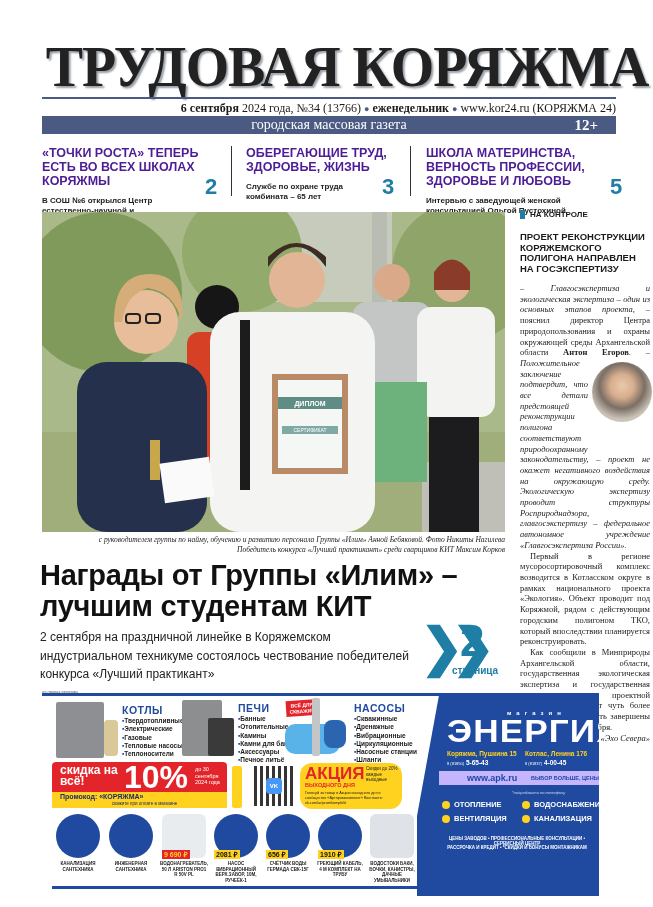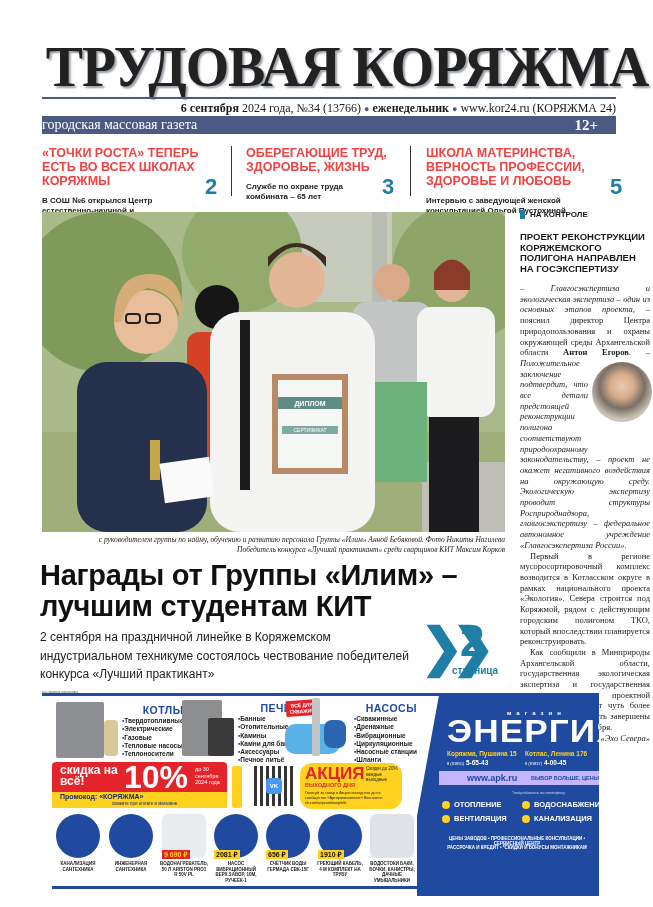--- a/index.html
+++ b/index.html
@@ -6,26 +6,26 @@
     body { width: 653px; height: 907px; background: #ffffff; position: relative; overflow: hidden; font-family: "Liberation Sans", sans-serif; color: #1a1a1a; }
     .abs { position: absolute; }
 
     
     .masthead { left: 40px; top: 36px; width: 578px; height: 62px; text-align: center; font-family: "Liberation Serif", serif; font-weight: bold; font-size: 57px; letter-spacing: -1px; color: #222; text-shadow: 2px 2px 2px #9aa0a8; line-height: 62px; transform: scaleX(0.98); white-space: nowrap; }
     .rule-top { left: 42px; top: 97px; width: 574px; height: 2px; background: #4a5a82; }
     .dateline { left: 42px; top: 100px; width: 574px; height: 16px; text-align: right; font-family: "Liberation Serif", serif; font-size: 12px; white-space: nowrap; line-height: 16px; }
     .dateline b { font-weight: bold; }
     .dateline .dot { color: #4a5a82; font-size: 9px; }
     .banner { left: 42px; top: 116px; width: 574px; height: 18px; background: #4a5a82; color: #fff; font-family: "Liberation Serif", serif; }
-    .banner .mid { position: absolute; left: 0; right: 0; top: 0; font-size: 14px; line-height: 18px; }
+    .banner .mid { position: absolute; left: 0; right: 0; top: 0; text-align: center; font-size: 14px; line-height: 18px; }
     .banner .age { position: absolute; right: 18px; top: 0; font-weight: bold; font-size: 15px; line-height: 18px; }
 
     
     .teaser { top: 146px; height: 52px; }
-    .teaser .h { font-weight: bold; font-size: 12.5px; line-height: 14px; color: #ef4444; text-transform: uppercase; }
+    .teaser .h { font-weight: bold; font-size: 12.5px; line-height: 14px; color: #4c1d95; text-transform: uppercase; }
     .teaser .s { font-weight: bold; font-size: 8px; line-height: 10px; margin-top: 8px; color: #222; }
     .teaser .num { position: absolute; font-weight: bold; font-size: 22px; color: #1f7ea6; line-height: 22px; }
     .vsep { width: 1px; background: #333; top: 146px; height: 50px; }
 
     
     .photo { left: 42px; top: 212px; width: 463px; height: 320px; overflow: hidden; background: linear-gradient(180deg,#aab98b 0%,#8ea86b 40%,#c9cfa8 70%,#b5b89c 100%); }
     .caption { left: 42px; top: 535px; width: 463px; text-align: right; font-family: "Liberation Serif", serif; font-style: italic; font-size: 7.5px; line-height: 10px; color: #222; }
 
     
     .headline { left: 40px; top: 560px; width: 470px; font-weight: bold; font-size: 29px; line-height: 31px; color: #111; letter-spacing: -0.3px; }
@@ -44,21 +44,21 @@
     .side .body i { font-style: italic; }
     .side .src { text-align: right; font-style: italic; }
     .portrait { float: right; width: 60px; height: 60px; border-radius: 50%; background: radial-gradient(circle at 50% 40%, #e9c9ad 0%, #d8ae8d 25%, #7b6f65 48%, #c8c1b6 70%, #dcd8d2 100%); margin: 2px -2px 2px 4px; shape-outside: circle(50%); }
 
     
     .ad-note { left: 42px; top: 689px; font-size: 4px; color: #555; }
     .ad-topline { left: 42px; top: 693px; width: 557px; height: 3px; background: #1f4aa0; }
     .ad { left: 42px; top: 696px; width: 557px; height: 200px; background: #fff; overflow: hidden; }
     .ad .blue { position: absolute; left: 375px; top: 0; width: 182px; height: 200px; background: #1f4aa0; clip-path: polygon(12% 0, 100% 0, 100% 100%, 0 100%, 0 60%); }
     .cat { position: absolute; }
-    .cat .ct { font-weight: bold; font-size: 10.5px; color: #1f4aa0; letter-spacing: 0.5px; text-align: right; }
+    .cat .ct { font-weight: bold; font-size: 10.5px; color: #1f4aa0; letter-spacing: 0.5px; }
     .cat ul { list-style: none; font-weight: bold; font-size: 6.5px; line-height: 8.3px; margin-top: 1px; }
     .cat ul li::before { content: "\25AA "; color: #1f4aa0; }
     .prod { position: absolute; background: #6c6f73; border-radius: 2px; }
     .promo { position: absolute; left: 10px; top: 66px; width: 175px; height: 47px; }
     .promo .red { position: absolute; left: 0; top: 0; width: 175px; height: 34px; background: #e3252b; border-radius: 4px; }
     .promo .yel { position: absolute; left: 0; top: 30px; width: 175px; height: 16px; background: #ffd21f; }
     .promo .sk { position: absolute; left: 8px; top: 3px; color: #fff; font-weight: bold; font-size: 12px; line-height: 11px; }
     .promo .pct { position: absolute; left: 72px; top: -3px; color: #fff; font-weight: bold; font-size: 32px; line-height: 36px; }
     .promo .till { position: absolute; left: 143px; top: 4px; color: #fff; font-size: 5.5px; line-height: 6.5px; }
     .promo .code { position: absolute; left: 8px; top: 31px; font-weight: bold; font-size: 7px; color: #1a2a6a; }
@@ -190,21 +190,21 @@
 <div class="abs side">
   <div class="tag">
     <span class="sq"></span>
     <span>НА КОНТРОЛЕ</span>
   </div>
   <div class="title">ПРОЕКТ РЕКОНСТРУКЦИИ КОРЯЖЕМСКОГО ПОЛИГОНА НАПРАВЛЕН НА ГОСЭКСПЕРТИЗУ</div>
   <div class="body">
     <p>
       <i>– Главгосэкспертиза и экологическая экспертиза – один из основных этапов проекта,</i><span> – пояснил директор Центра природопользования и охраны окружающей среды Архангельской области </span><b>Антон Егоров</b><span class="portrait" style="margin-top:4px;"></span><i>. – Положительное заключение подтвердит, что все детали предстоящей реконструкции полигона соответствуют природоохранному законодательству, – проект не окажет негативного воздействия на окружающую среду. Экологическую экспертизу проводит структуры Росприроднадзора, главгосэкспертизу – федеральное автономное учреждение «Главгосэкспертиза России».</i>
     </p>
-    <p style="text-indent:10px;">Первый в регионе мусоросортировочный комплекс возводится в Котласском округе в рамках национального проекта «Экология». Севера строится под Коряжмой, рядом с действующим городским полигоном ТКО, который впоследствии планируется реконструировать.</p>
+    <p style="text-indent:10px;">Первый в регионе мусоросортировочный комплекс возводится в Котласском округе в рамках национального проекта «Экология». Объект проводит под Коряжмой, рядом с действующим городским полигоном ТКО, который впоследствии планируется реконструировать.</p>
     <p style="text-indent:10px;">Как сообщили в Минприроды Архангельской области, государственная экологическая экспертиза и государственная экспертиза проектной документации займут чуть более месяца и должны быть завершены в первых числах октября.</p>
     <p class="src">Источник «Эхо Севера»</p>
   </div>
 </div>
 
 <div class="abs ad-note">на правах рекламы</div>
 <div class="abs ad-topline"></div>
 <div class="abs ad">
   <div class="blue"></div>
 

